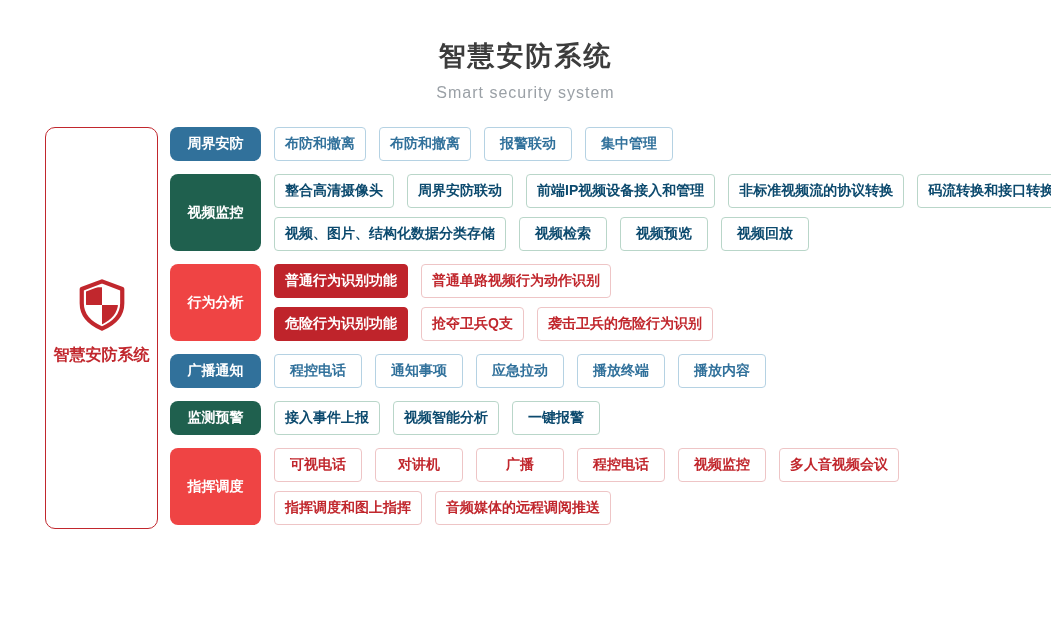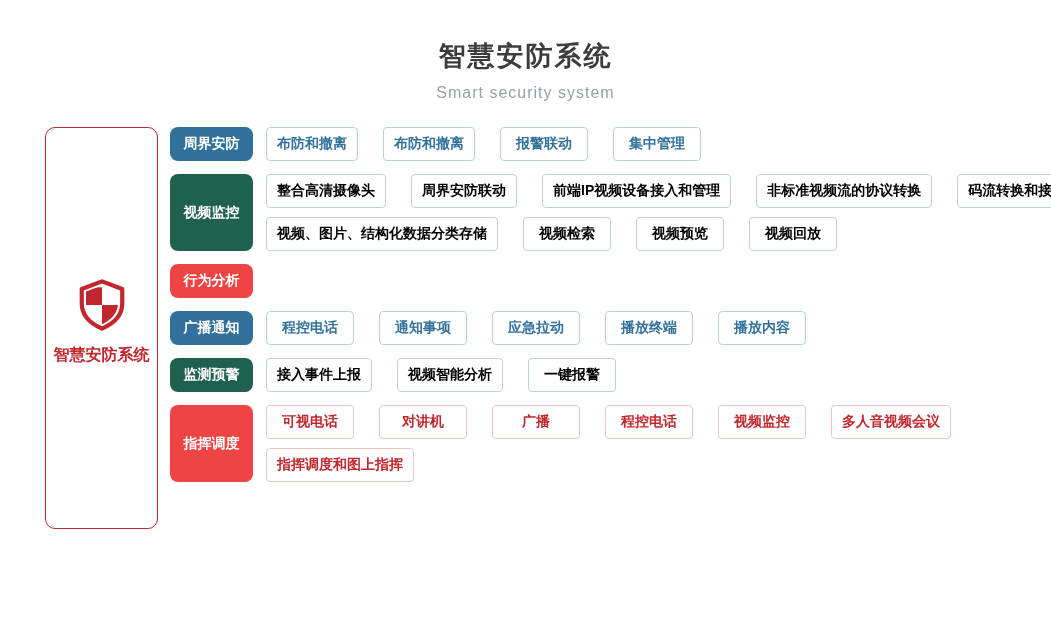--- a/index.html
+++ b/index.html
@@ -15,36 +15,36 @@
     position:absolute;left:45px;top:127px;width:113px;height:402px;box-sizing:border-box;
     border:1px solid #c1272d;border-radius:10px;background:#fff;
     display:flex;flex-direction:column;align-items:center;justify-content:center;
   }
   .root-icon{width:54px;height:56px;margin-top:-14px;}
   .root-label{margin-top:12px;font-size:16px;font-weight:bold;color:#c1272d;white-space:nowrap;}
 
   .diagram{position:absolute;left:170px;top:127px;display:flex;flex-direction:column;gap:13px;}
   .row{display:flex;align-items:stretch;gap:13px;}
   .cat{
-    width:83px;min-height:34px;border-radius:8px;flex:none;
+    width:91px;min-height:34px;border-radius:8px;flex:none;
     display:flex;align-items:center;justify-content:center;
     color:#ffffff;font-size:14px;font-weight:bold;white-space:nowrap;
   }
   .lines{display:flex;flex-direction:column;gap:9px;justify-content:space-between;}
-  .line{display:flex;gap:25px;}
+  .line{display:flex;gap:13px;}
   .item{
     box-sizing:border-box;min-width:88px;height:34px;padding:0 10px;border-radius:4px;
     display:flex;align-items:center;justify-content:center;background:#ffffff;
     font-size:14px;font-weight:bold;white-space:nowrap;
   }
   .cat.theme-blue{background:#31719b;}
   .cat.theme-green{background:#1f604e;}
   .cat.theme-red{background:#ef4444;}
   .item.theme-blue{color:#31719b;border:1px solid #b5d2e3;}
-  .item.theme-green{color:#000000;border:1px solid #b9d6c9;}
+  .item.theme-green{color:#0c4a6e;border:1px solid #b9d6c9;}
   .item.theme-red{color:#c1272d;border:1px solid #eec5c6;}
   .item.filled{background:#bf242b;color:#ffffff;border:1px solid #bf242b;}
 </style>
 </head>
 <body>
 
 <div class="header">
   <div class="title">智慧安防系统</div>
   <div class="subtitle">Smart security system</div>
 </div>
@@ -90,20 +90,31 @@
         <div class="line">
           <div class="item theme-green">视频、图片、结构化数据分类存储</div>
           <div class="item theme-green">视频检索</div>
           <div class="item theme-green">视频预览</div>
           <div class="item theme-green">视频回放</div>
         </div>
       </div>
     </div>
     <div class="row">
       <div class="cat theme-red">行为分析</div>
+      <div class="lines">
+        <div class="line">
+          <div class="item theme-red filled">普通行为识别功能</div>
+          <div class="item theme-red">普通单路视频行为动作识别</div>
+        </div>
+        <div class="line">
+          <div class="item theme-red filled">危险行为识别功能</div>
+          <div class="item theme-red">抢夺卫兵Q支</div>
+          <div class="item theme-red">袭击卫兵的危险行为识别</div>
+        </div>
+      </div>
     </div>
     <div class="row">
       <div class="cat theme-blue">广播通知</div>
       <div class="lines">
         <div class="line">
           <div class="item theme-blue">程控电话</div>
           <div class="item theme-blue">通知事项</div>
           <div class="item theme-blue">应急拉动</div>
           <div class="item theme-blue">播放终端</div>
           <div class="item theme-blue">播放内容</div>
@@ -126,16 +137,17 @@
         <div class="line">
           <div class="item theme-red">可视电话</div>
           <div class="item theme-red">对讲机</div>
           <div class="item theme-red">广播</div>
           <div class="item theme-red">程控电话</div>
           <div class="item theme-red">视频监控</div>
           <div class="item theme-red">多人音视频会议</div>
         </div>
         <div class="line">
           <div class="item theme-red">指挥调度和图上指挥</div>
+          <div class="item theme-red">音频媒体的远程调阅推送</div>
         </div>
       </div>
     </div>
   </div>
 
 </body></html>

